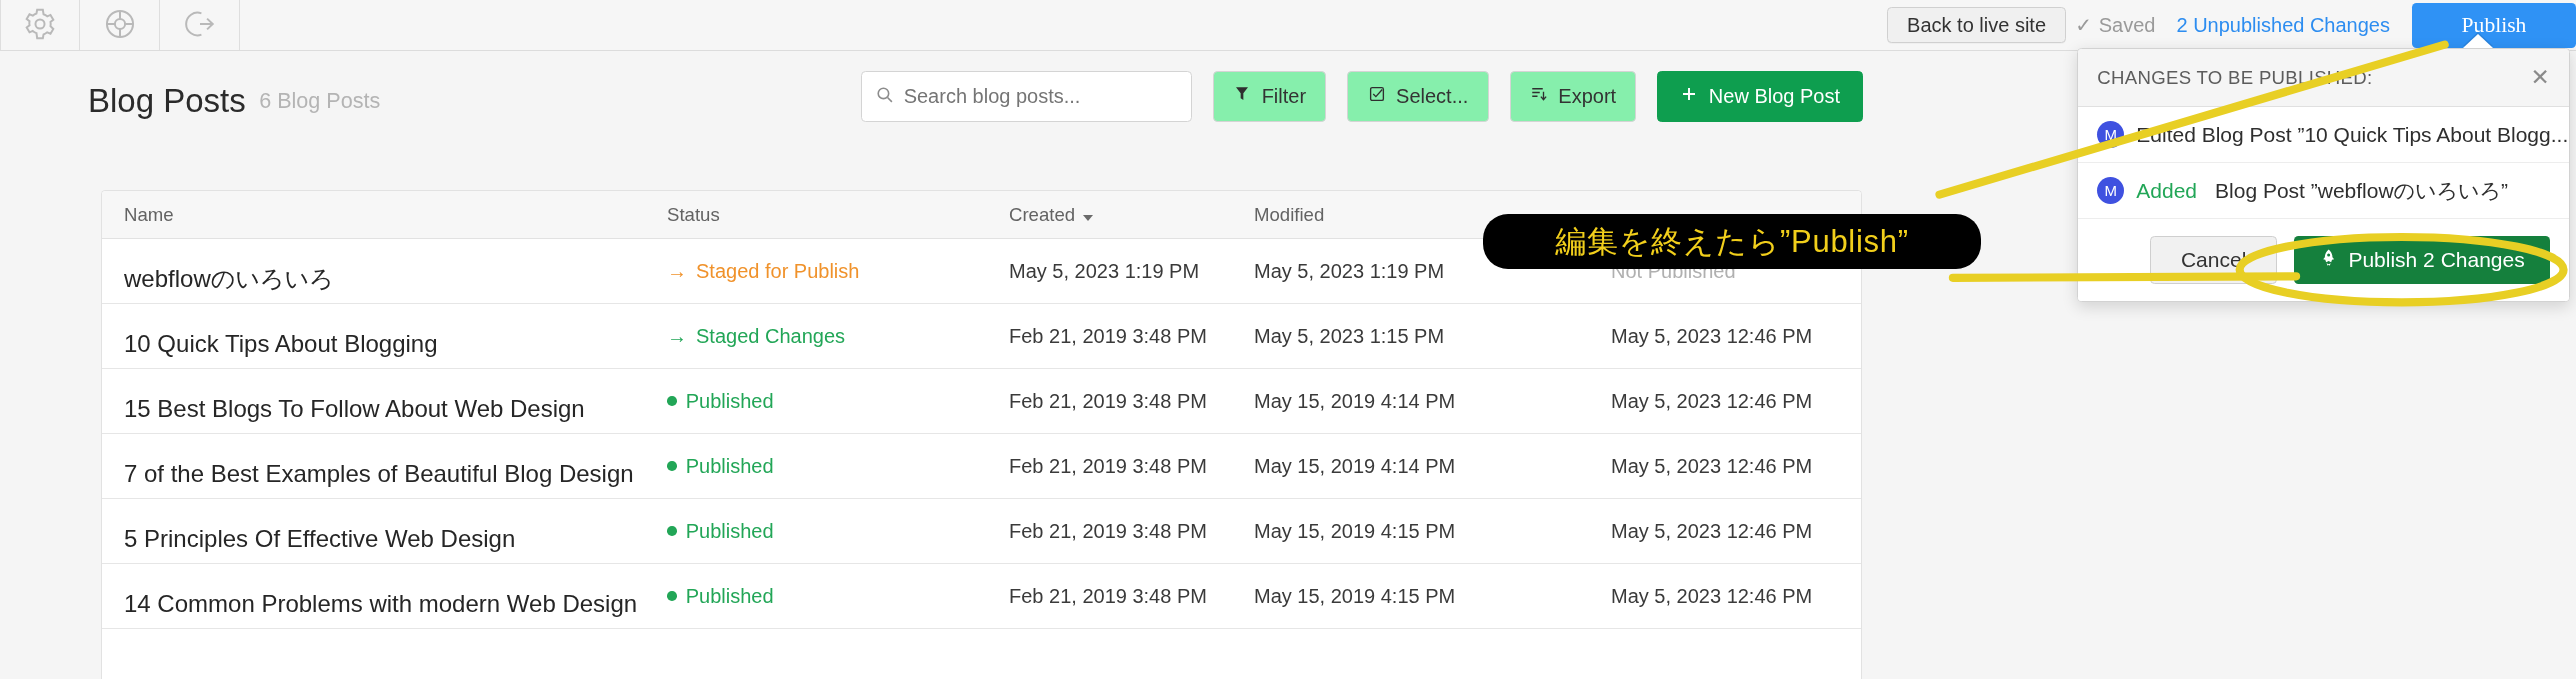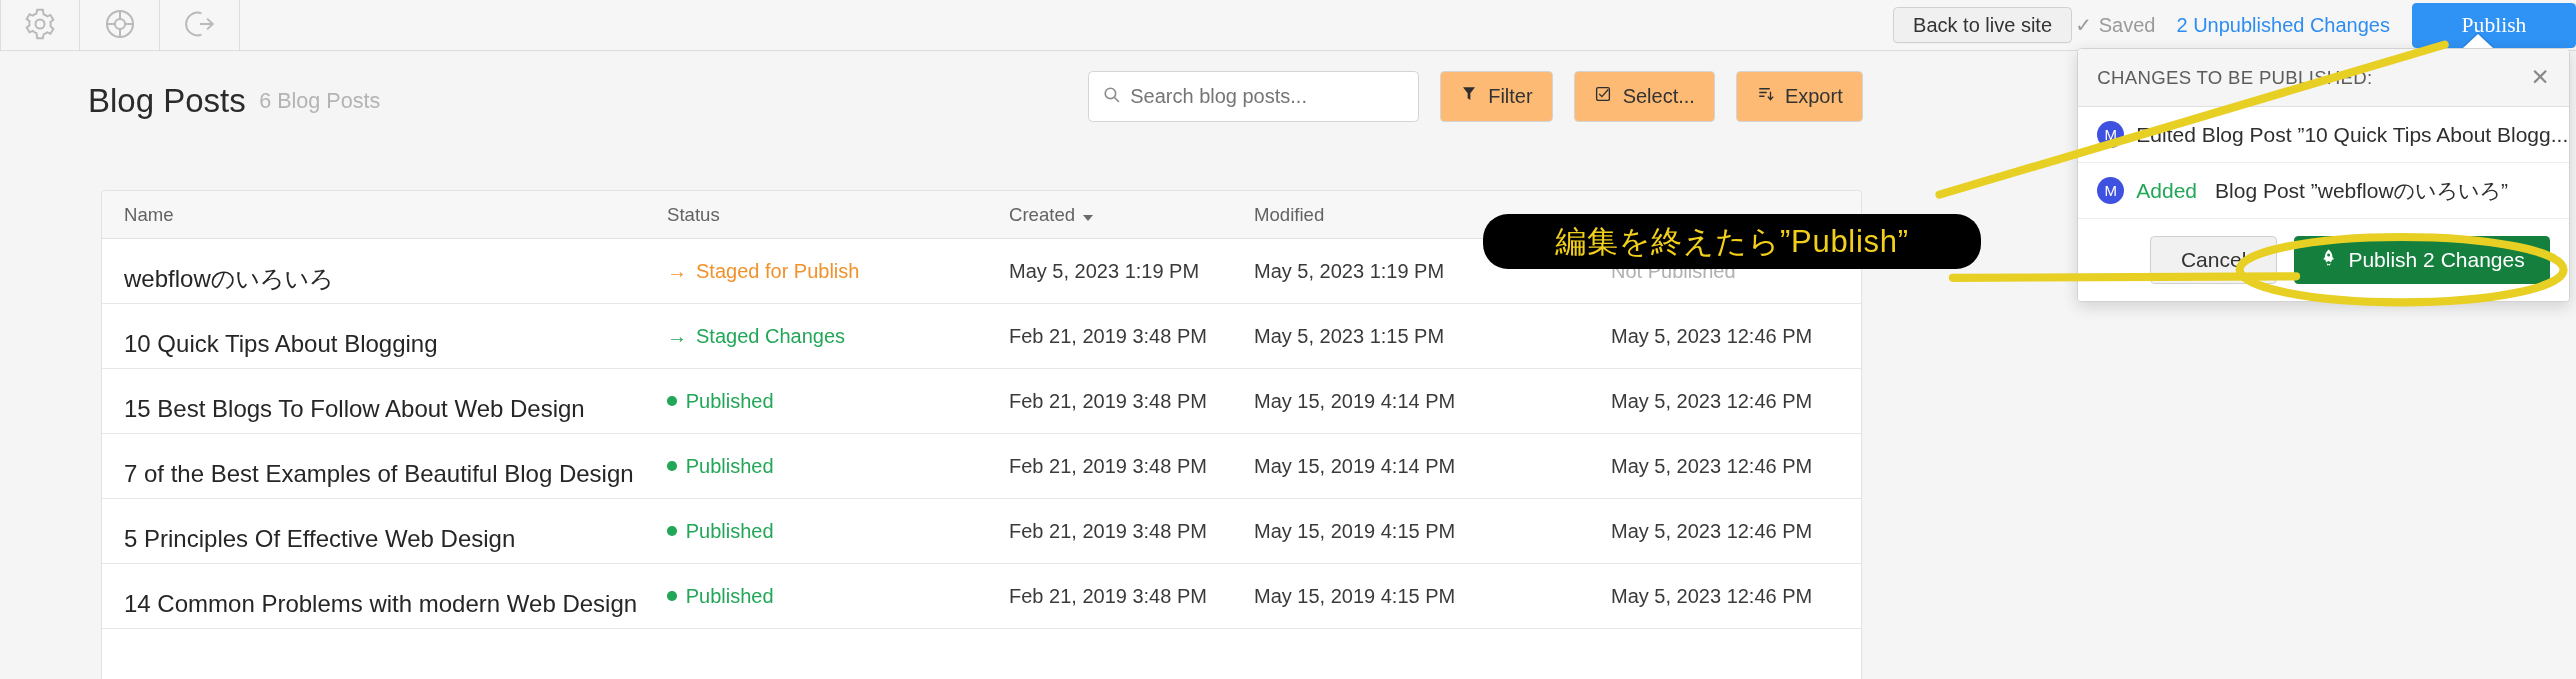--- a/index.html
+++ b/index.html
@@ -20,21 +20,21 @@
   .icon-cell {
     width: 80px; display: flex; align-items: center; justify-content: center;
     border-right: 0.7px solid #dedede;
   }
   .icon-cell:first-child { border-left: 0.7px solid #dedede; }
   .topbar-spacer { flex: 1; }
   .topbar-right {
     display: flex; align-items: center; gap: 0; padding-right: 0; height: 100%;
   }
   .back-live-btn {
-    height: 36px; margin-right: 3px; padding: 0 19.3px;
+    height: 36px; margin-right: 9px; padding: 0 19.3px;
     background: #f0f0f0; border: 0.7px solid #d0d0d0; border-radius: 4.5px;
     font-size: 20px; color: #333; display: flex; align-items: center;
     box-shadow: 0 0.7px 0 rgba(0,0,0,.04);
   }
   .saved-state {
     font-size: 20px; color: #9a9a9a; margin-right: 21px;
     display: flex; align-items: center; gap: 6.7px;
   }
   .unpublished-link {
     font-size: 20px; color: #2d8df0; margin-right: 22px; cursor: pointer;
@@ -60,21 +60,21 @@
   .search-box {
     width: 331px; height: 51px; background: #fff;
     border: 0.7px solid #d4d4d4; border-radius: 4.5px;
     display: flex; align-items: center; padding: 0 13.4px; gap: 9px;
   }
   .search-box input {
     border: 0; outline: 0; font-size: 20px; color: #9b9b9b;
     font-family: "Liberation Sans", sans-serif; width: 100%; background: transparent;
   }
   .tb-btn {
-    height: 51px; padding: 0 19.3px; background: #fdba74;
+    height: 51px; padding: 0 19.3px; background: #86efac;
     border: 0.7px solid #d4d4d4; border-radius: 4.5px;
     display: flex; align-items: center; gap: 10.4px;
     font-size: 20px; color: #333;
   }
   .tb-btn.primary {
     background: #0e9e4f; border-color: #0e9e4f; color: #fff; padding: 0 22px;
   }
 
   
   .table-wrap {
@@ -250,20 +250,28 @@
       <span>Select...</span>
     </div>
     <div class="tb-btn">
       <span>
         <svg width="18" height="18" viewBox="0 0 24 24" fill="none" stroke="#2f2f2f" stroke-width="1.8">
           <path d="M3 5h14M3 10h10M3 15h7M18 9v10M14.5 15.5L18 19.5l3.5-4"></path>
         </svg>
       </span>
       <span>Export</span>
     </div>
+    <div class="tb-btn primary">
+      <span>
+        <svg width="18" height="18" viewBox="0 0 24 24" fill="none" stroke="#fff" stroke-width="2.6">
+          <path d="M12 4v16M4 12h16"></path>
+        </svg>
+      </span>
+      <span>New Blog Post</span>
+    </div>
   </div>
 
   <div class="table-wrap">
     <div class="thead">
       <div class="c-name">Name</div>
       <div class="c-status">Status</div>
       <div class="c-created">
         <span>Created</span><span class="sort-caret"></span>
       </div>
       <div class="c-modified">Modified</div>

